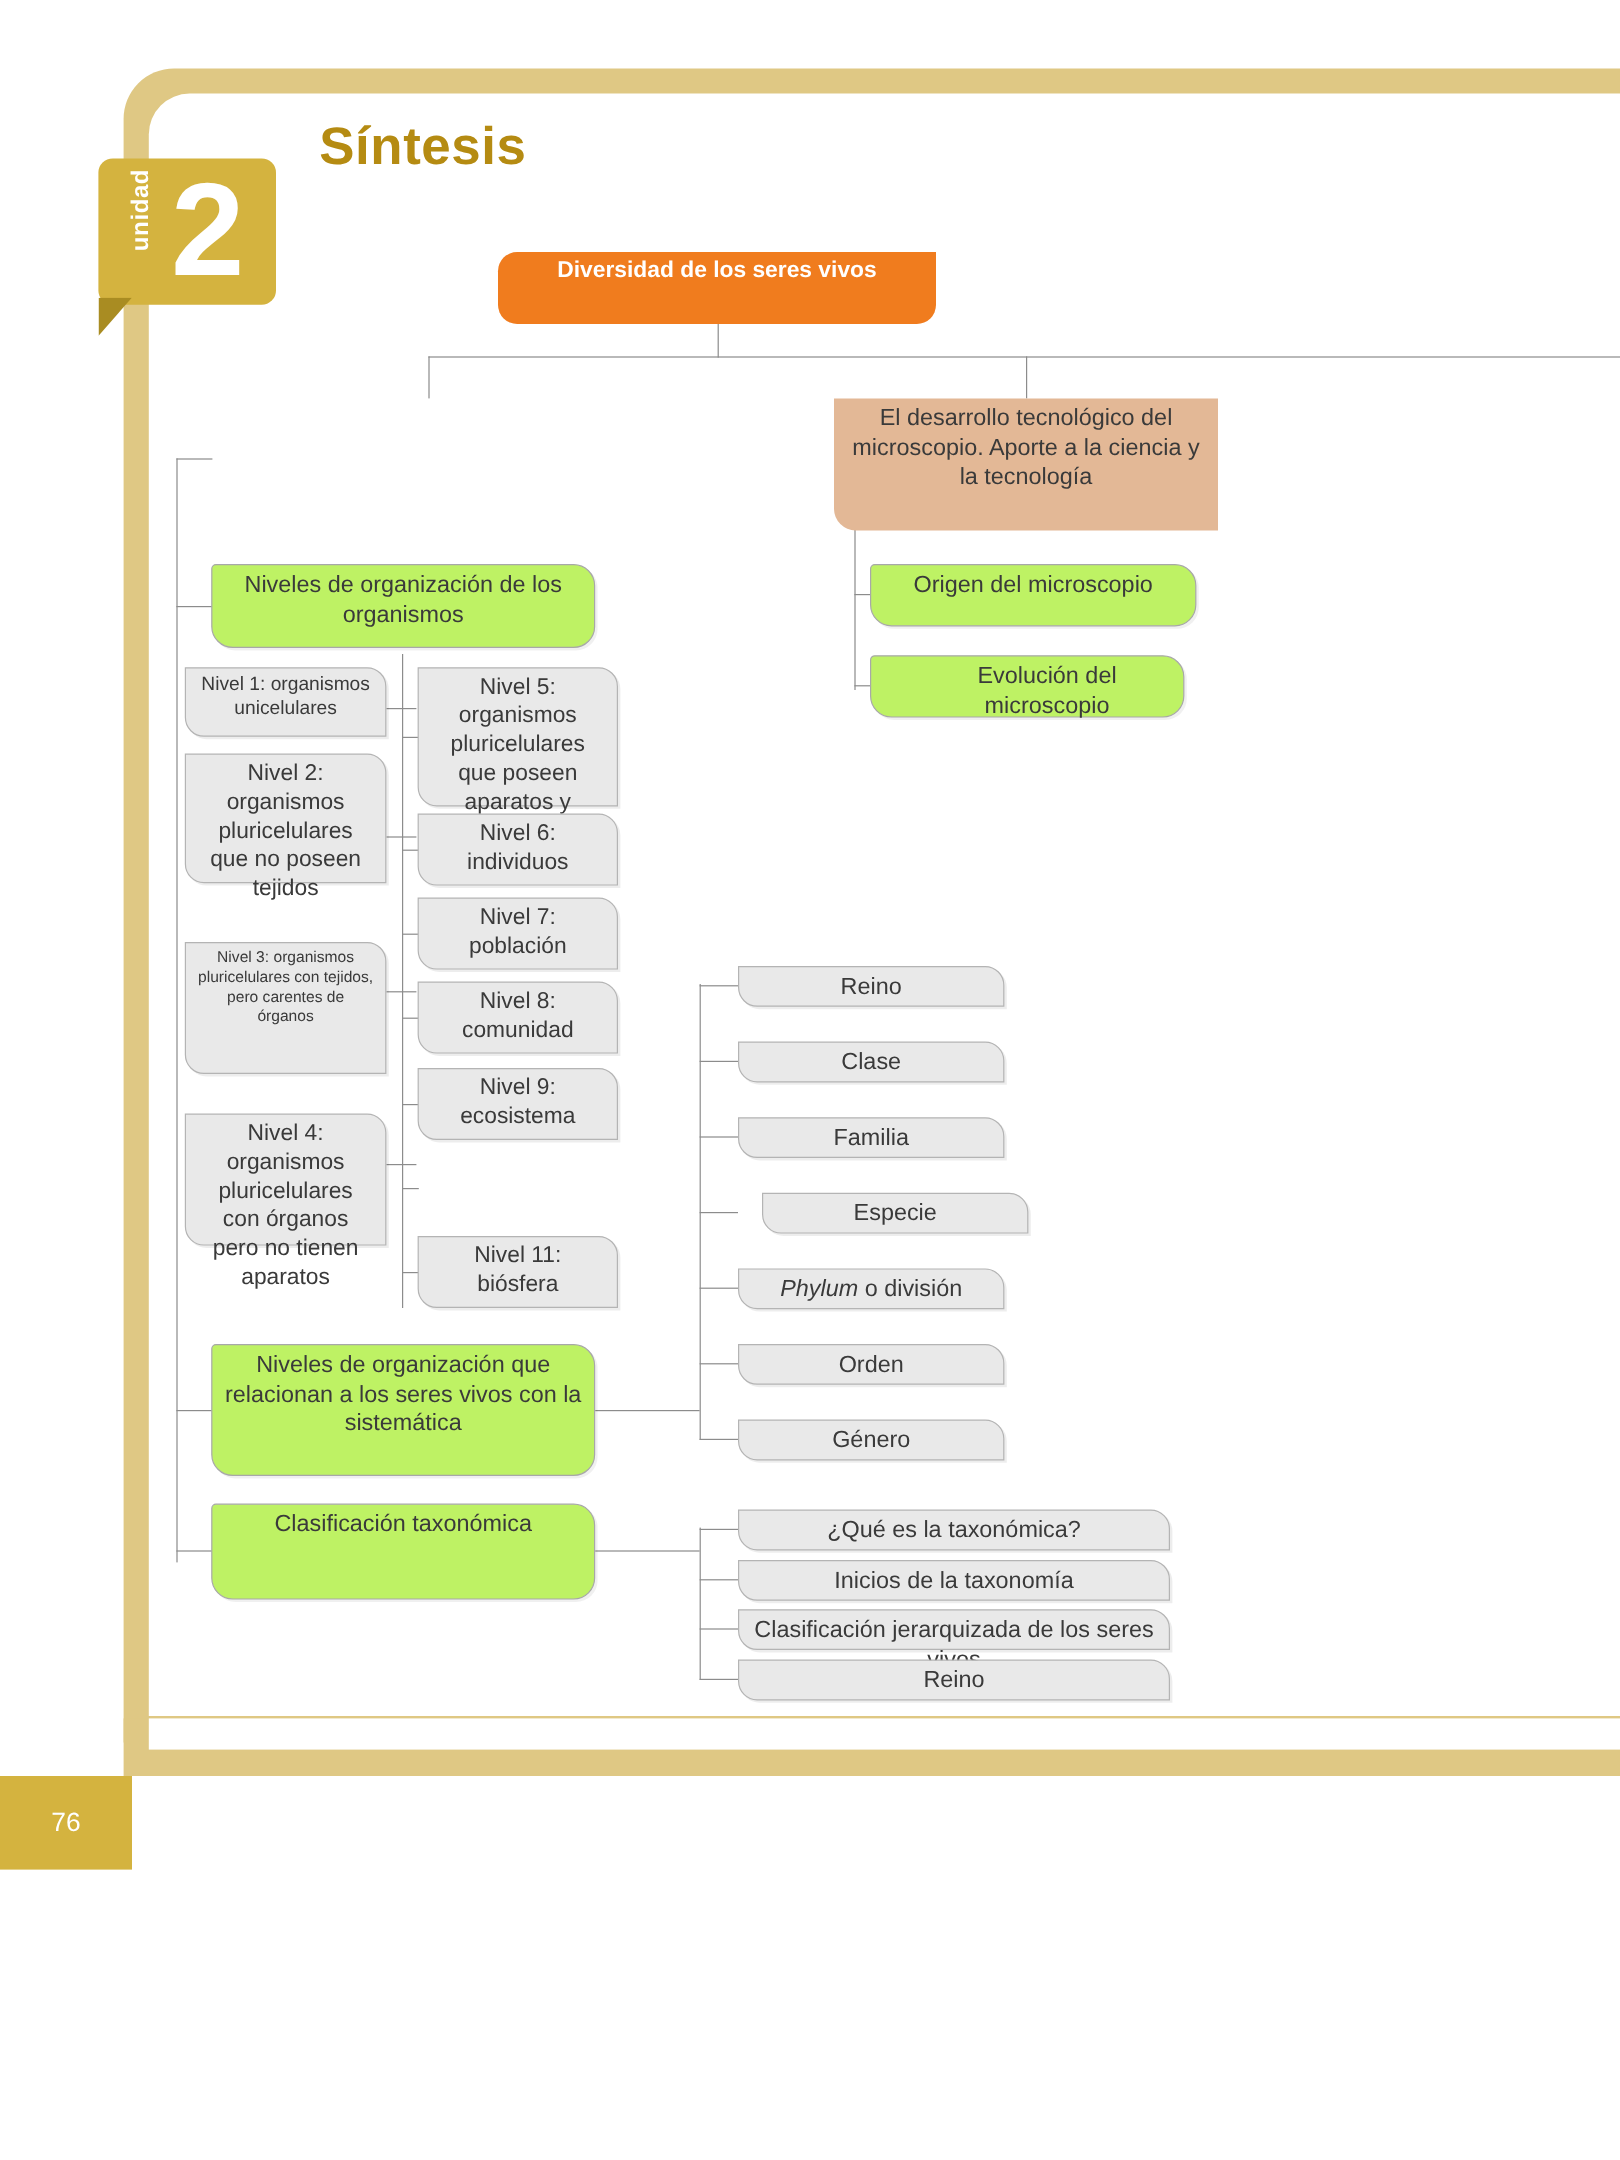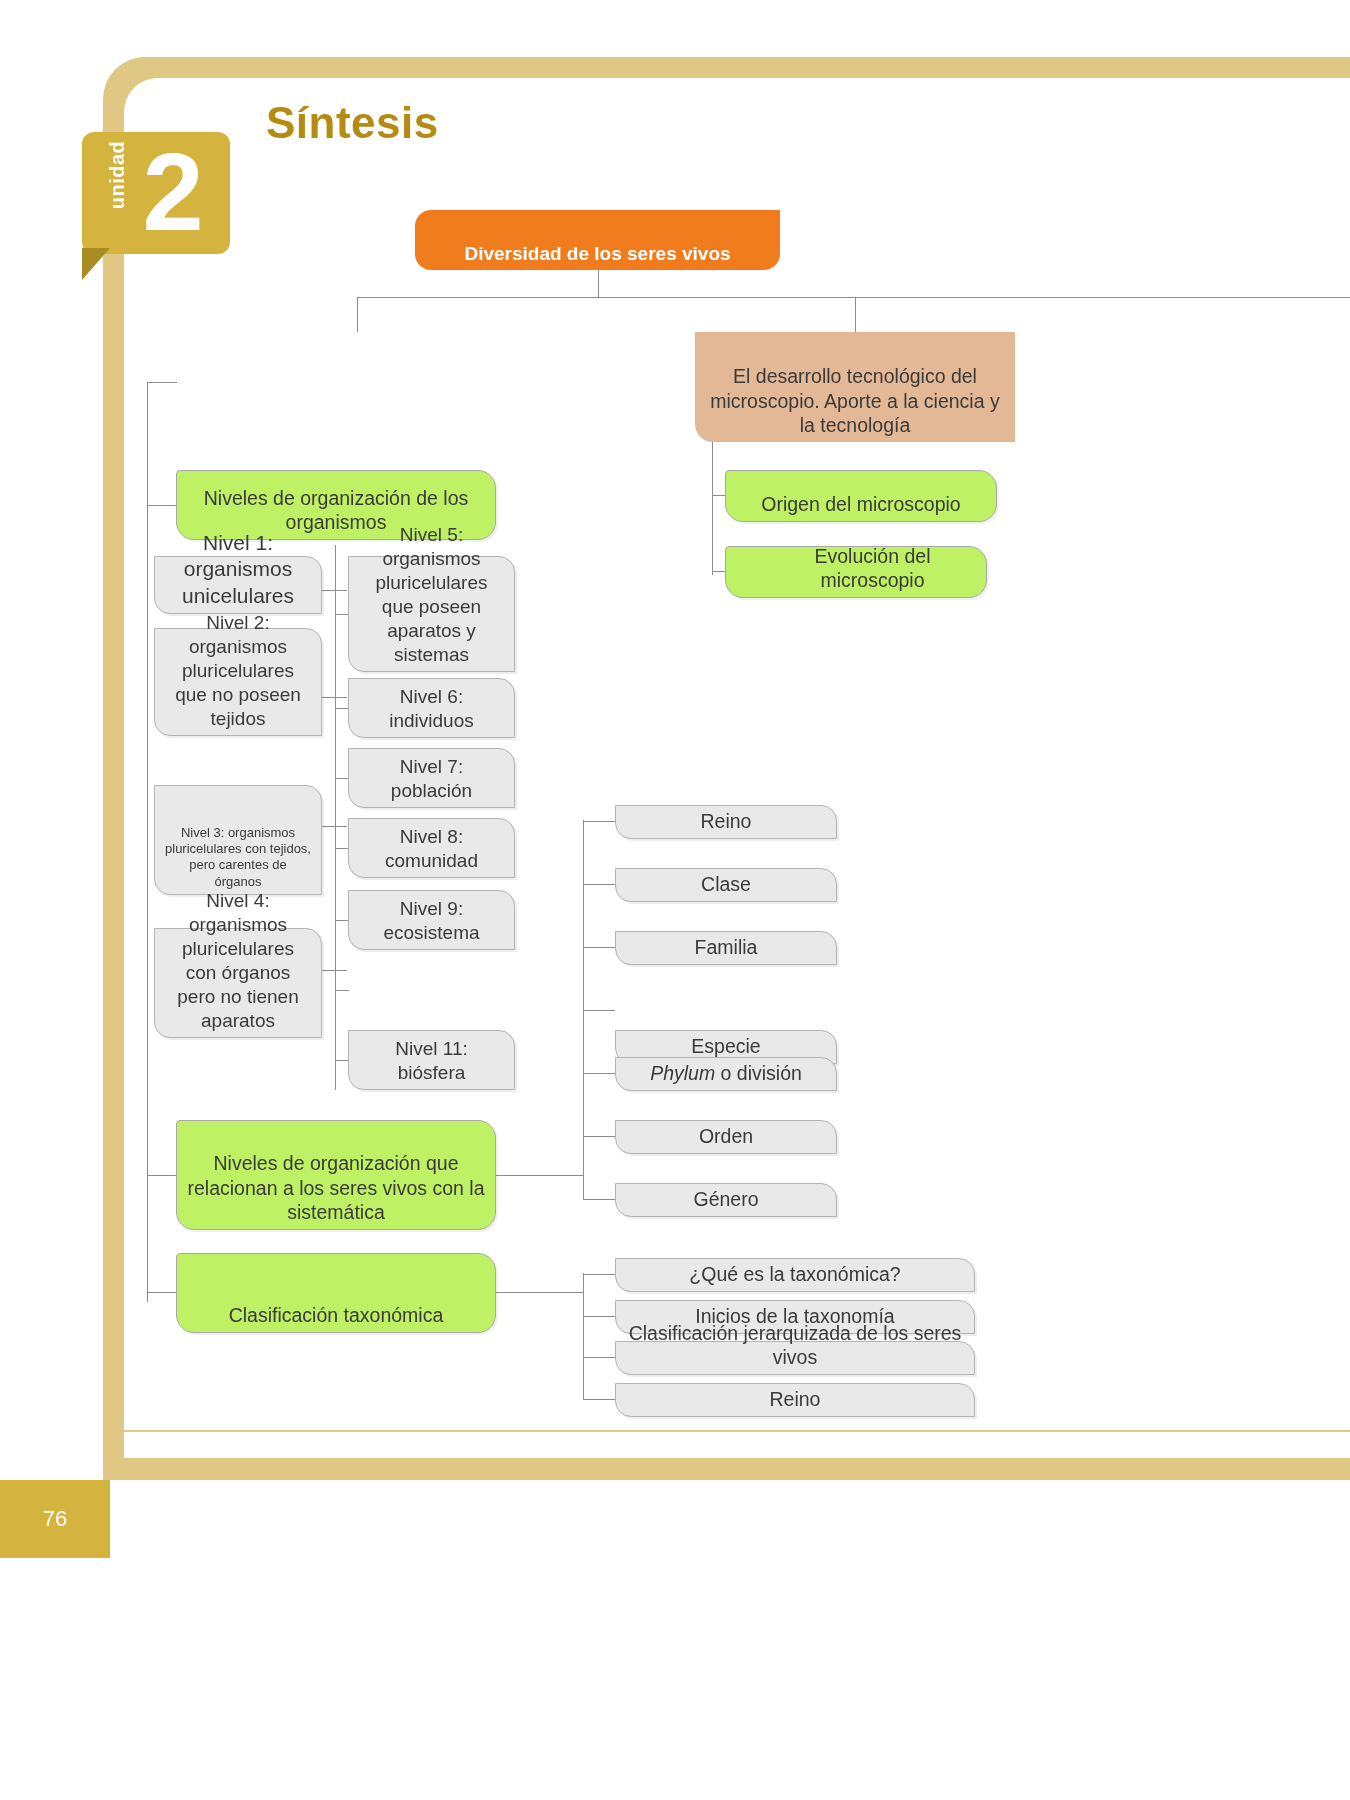--- a/index.html
+++ b/index.html
@@ -68,21 +68,21 @@
   }
 
   
   .ln{position:absolute;background:#8c8c8c;}
   .lnv{width:1px;}
   .lnh{height:1px;}
 
   
   .node{
     position:absolute;box-sizing:border-box;
-    display:flex;align-items:flex-end;justify-content:center;
+    display:flex;align-items:flex-start;justify-content:center;
     text-align:center;color:#3a3a3a;
     font-size:19.5px;line-height:1.26;
     padding:4px 10px;
   }
   .node .inner{width:100%;}
 
   .node-root{
     background:#f07c1e;color:#ffffff;font-weight:bold;font-size:19px;
     border-radius:16px 16px 16px 16px;
     border-top-right-radius:0;
@@ -198,21 +198,21 @@
   <div class="node node-white" style="left:176px;top:470px;width:320px;height:70px;">
     <span class="inner">Niveles de organización de los organismos</span>
   </div>
   <div class="node node-white" style="left:176px;top:1120px;width:320px;height:110px;">
     <span class="inner">Niveles de organización que relacionan a los seres vivos con la sistemática</span>
   </div>
   <div class="node node-white" style="left:176px;top:1253px;width:320px;height:80px;">
     <span class="inner">Clasificación taxonómica</span>
   </div>
 
-  <div class="node node-gray" style="left:154px;top:556px;width:168px;height:58px;font-size:21px;">
+  <div class="node node-gray" style="left:154px;top:556px;width:168px;height:58px;font-size:16px;">
     <span class="inner">Nivel 1: organismos unicelulares</span>
   </div>
   <div class="node node-gray" style="left:154px;top:628px;width:168px;height:108px;font-size:19px;">
     <span class="inner">Nivel 2: organismos pluricelulares que no poseen tejidos</span>
   </div>
   <div class="node node-gray" style="left:154px;top:785px;width:168px;height:110px;font-size:13px;">
     <span class="inner">Nivel 3: organismos pluricelulares con tejidos, pero carentes de órganos</span>
   </div>
   <div class="node node-gray" style="left:154px;top:928px;width:168px;height:110px;font-size:19px;">
     <span class="inner">Nivel 4: organismos pluricelulares con órganos pero no tienen aparatos</span>
@@ -239,21 +239,21 @@
 
   <div class="node node-gray-wide" style="left:615px;top:805px;width:222px;height:34px;">
     <span class="inner">Reino</span>
   </div>
   <div class="node node-gray-wide" style="left:615px;top:868px;width:222px;height:34px;">
     <span class="inner">Clase</span>
   </div>
   <div class="node node-gray-wide" style="left:615px;top:931px;width:222px;height:34px;">
     <span class="inner">Familia</span>
   </div>
-  <div class="node node-gray-wide" style="left:615px;top:994px;width:222px;height:34px;margin-top:36px;">
+  <div class="node node-gray-wide" style="left:635px;top:994px;width:222px;height:34px;">
     <span class="inner">Especie</span>
   </div>
   <div class="node node-gray-wide" style="left:615px;top:1057px;width:222px;height:34px;">
     <span class="inner"><em class="it">Phylum</em><span> o división</span></span>
   </div>
   <div class="node node-gray-wide" style="left:615px;top:1120px;width:222px;height:34px;">
     <span class="inner">Orden</span>
   </div>
   <div class="node node-gray-wide" style="left:615px;top:1183px;width:222px;height:34px;">
     <span class="inner">Género</span>

